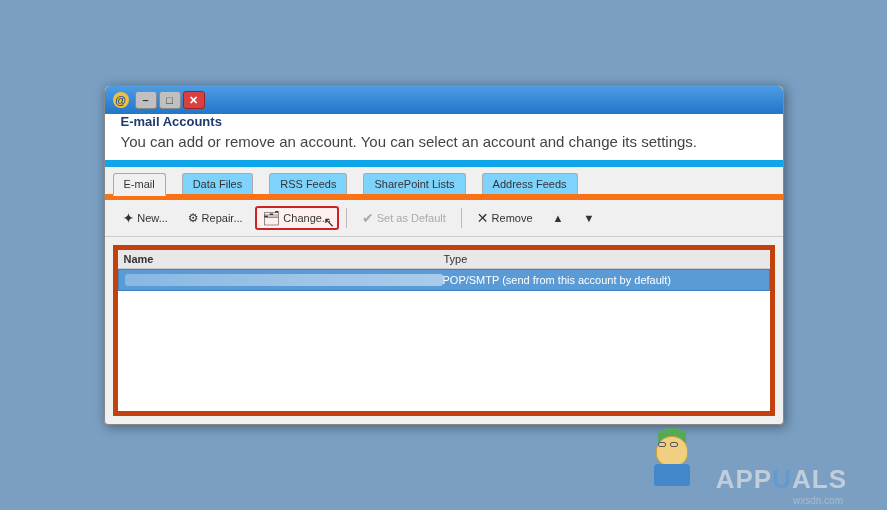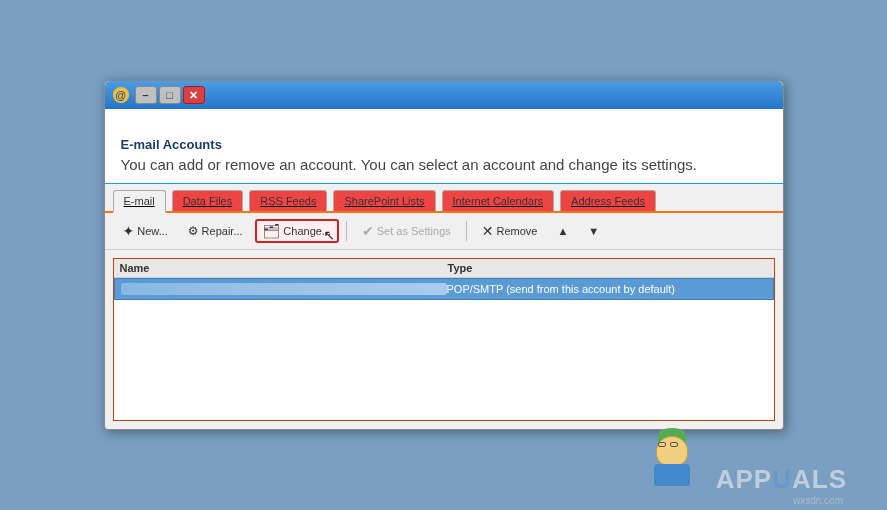--- a/index.html
+++ b/index.html
@@ -64,47 +64,46 @@
       display: flex;
       align-items: center;
       justify-content: center;
       cursor: pointer;
       font-weight: bold;
     }
     .title-btn.min { background: #c0c0c0; border-color: #888; color: #333; }
     .title-btn.max { background: #c0c0c0; border-color: #888; color: #333; }
     .header-section {
       background: white;
-      padding: 28px 16px 10px 16px;
-      border-bottom: 1px solid #0ea5e9;
+      padding: 0 16px 10px 16px;
+      border-bottom: 7px solid #0ea5e9;
     }
     .header-title {
       font-size: 13px;
       font-weight: bold;
       color: #1f3a6e;
       margin-bottom: 4px;
     }
     .header-desc {
       font-size: 15px;
       color: #444;
     }
     .tabs-container {
       background: #f0f0f0;
       padding: 6px 8px 0 8px;
       display: flex;
-      gap: 4px;
-      border-bottom: 2px solid #f97316;
-      text-decoration: underline;
+      gap: 14px;
+      border-bottom: 6px solid #f97316;
     }
     .tab {
       padding: 4px 10px;
       border: 1px solid #aaa;
       border-bottom: none;
       border-radius: 3px 3px 0 0;
-      background: #ef4444;
+      background: #7dd3fc;
       cursor: pointer;
       font-size: 11px;
       color: #333;
       margin-right: 2px;
       white-space: nowrap;
     }
     .tab.active {
       background: #f0f0f0;
       border-bottom: 2px solid #f0f0f0;
       margin-bottom: -2px;
@@ -145,30 +144,30 @@
       height: 20px;
       background: #bbb;
       margin: 0 3px;
     }
     .btn-icon {
       font-size: 14px;
     }
     .content-area {
       background: white;
       margin: 8px 8px 8px 8px;
-      border: 1px solid #c2410c;
+      border: 5px solid #c2410c;
     }
     .table-header {
       display: flex;
       background: #e8e8e8;
       border-bottom: 1px solid #ccc;
       padding: 3px 6px;
     }
     .col-name { flex: 1; font-size: 11px; font-weight: bold; color: #333; }
-    .col-type { width: 320px; font-size: 11px; font-weight: bold; color: #333; }
+    .col-type { width: 320px; font-size: 11px; font-weight: normal; color: #333; }
     .table-row {
       display: flex;
       align-items: center;
       padding: 4px 6px;
       background: #5b9bd5;
       border: 1px solid #4080c0;
       cursor: pointer;
     }
     .row-name {
       flex: 1;
@@ -220,23 +219,20 @@
       <div class="tab">
         <span>Data Files</span>
       </div>
       <div class="tab">
         <span>RSS Feeds</span>
       </div>
       <div class="tab">
         <span>SharePoint Lists</span>
       </div>
       <div class="tab">
-        <span>Internet Calendars</span>
-      </div>
-      <div class="tab">
         <span>Address Feeds</span>
       </div>
     </div>
 
     <div class="toolbar">
       <button class="toolbar-btn">
         <span class="btn-icon">✦</span>
         <span>New...</span>
       </button>
       <button class="toolbar-btn">
@@ -245,21 +241,21 @@
       </button>
       <button class="toolbar-btn highlighted" style="position:relative;">
         <span class="btn-icon">🗂</span>
         <span>Change...</span>
 
         <span style="position:absolute; bottom:-2px; right:2px; font-size:14px; color:#333;">↖</span>
       </button>
       <div class="toolbar-sep"></div>
       <button class="toolbar-btn disabled">
         <span class="btn-icon">✔</span>
-        <span>Set as Settings</span>
+        <span>Set as Default</span>
       </button>
       <div class="toolbar-sep"></div>
       <button class="toolbar-btn">
         <span class="btn-icon">✕</span>
         <span>Remove</span>
       </button>
       <button class="toolbar-btn">
         <span>▲</span>
       </button>
       <button class="toolbar-btn">

